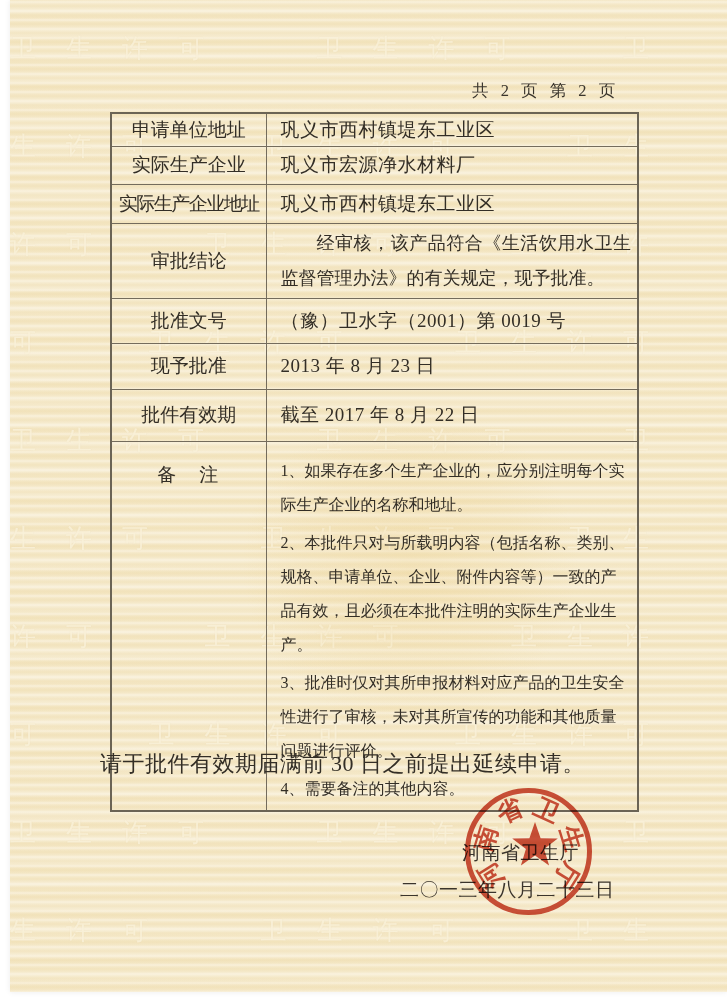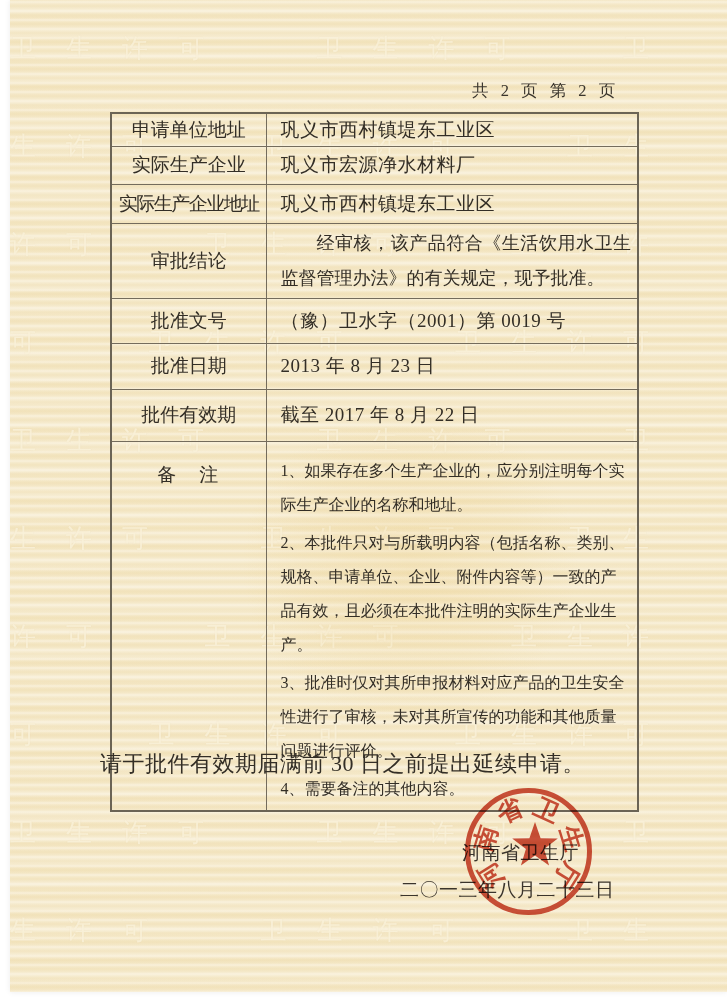--- a/index.html
+++ b/index.html
@@ -118,21 +118,21 @@
     </tr>
     <tr class="r4">
       <td class="lbl">审批结论</td>
       <td class="val approval">经审核，该产品符合《生活饮用水卫生监督管理办法》的有关规定，现予批准。</td>
     </tr>
     <tr class="r5">
       <td class="lbl">批准文号</td>
       <td class="val">（豫）卫水字（2001）第 0019 号</td>
     </tr>
     <tr class="r6">
-      <td class="lbl">批准日期</td>
+      <td class="lbl">现予批准</td>
       <td class="val">2013 年 8 月 23 日</td>
     </tr>
     <tr class="r7">
       <td class="lbl">批件有效期</td>
       <td class="val">截至 2017 年 8 月 22 日</td>
     </tr>
     <tr class="r8">
       <td class="lbl top">备　注</td>
       <td class="val remarks">
         <p>1、如果存在多个生产企业的，应分别注明每个实际生产企业的名称和地址。</p>

